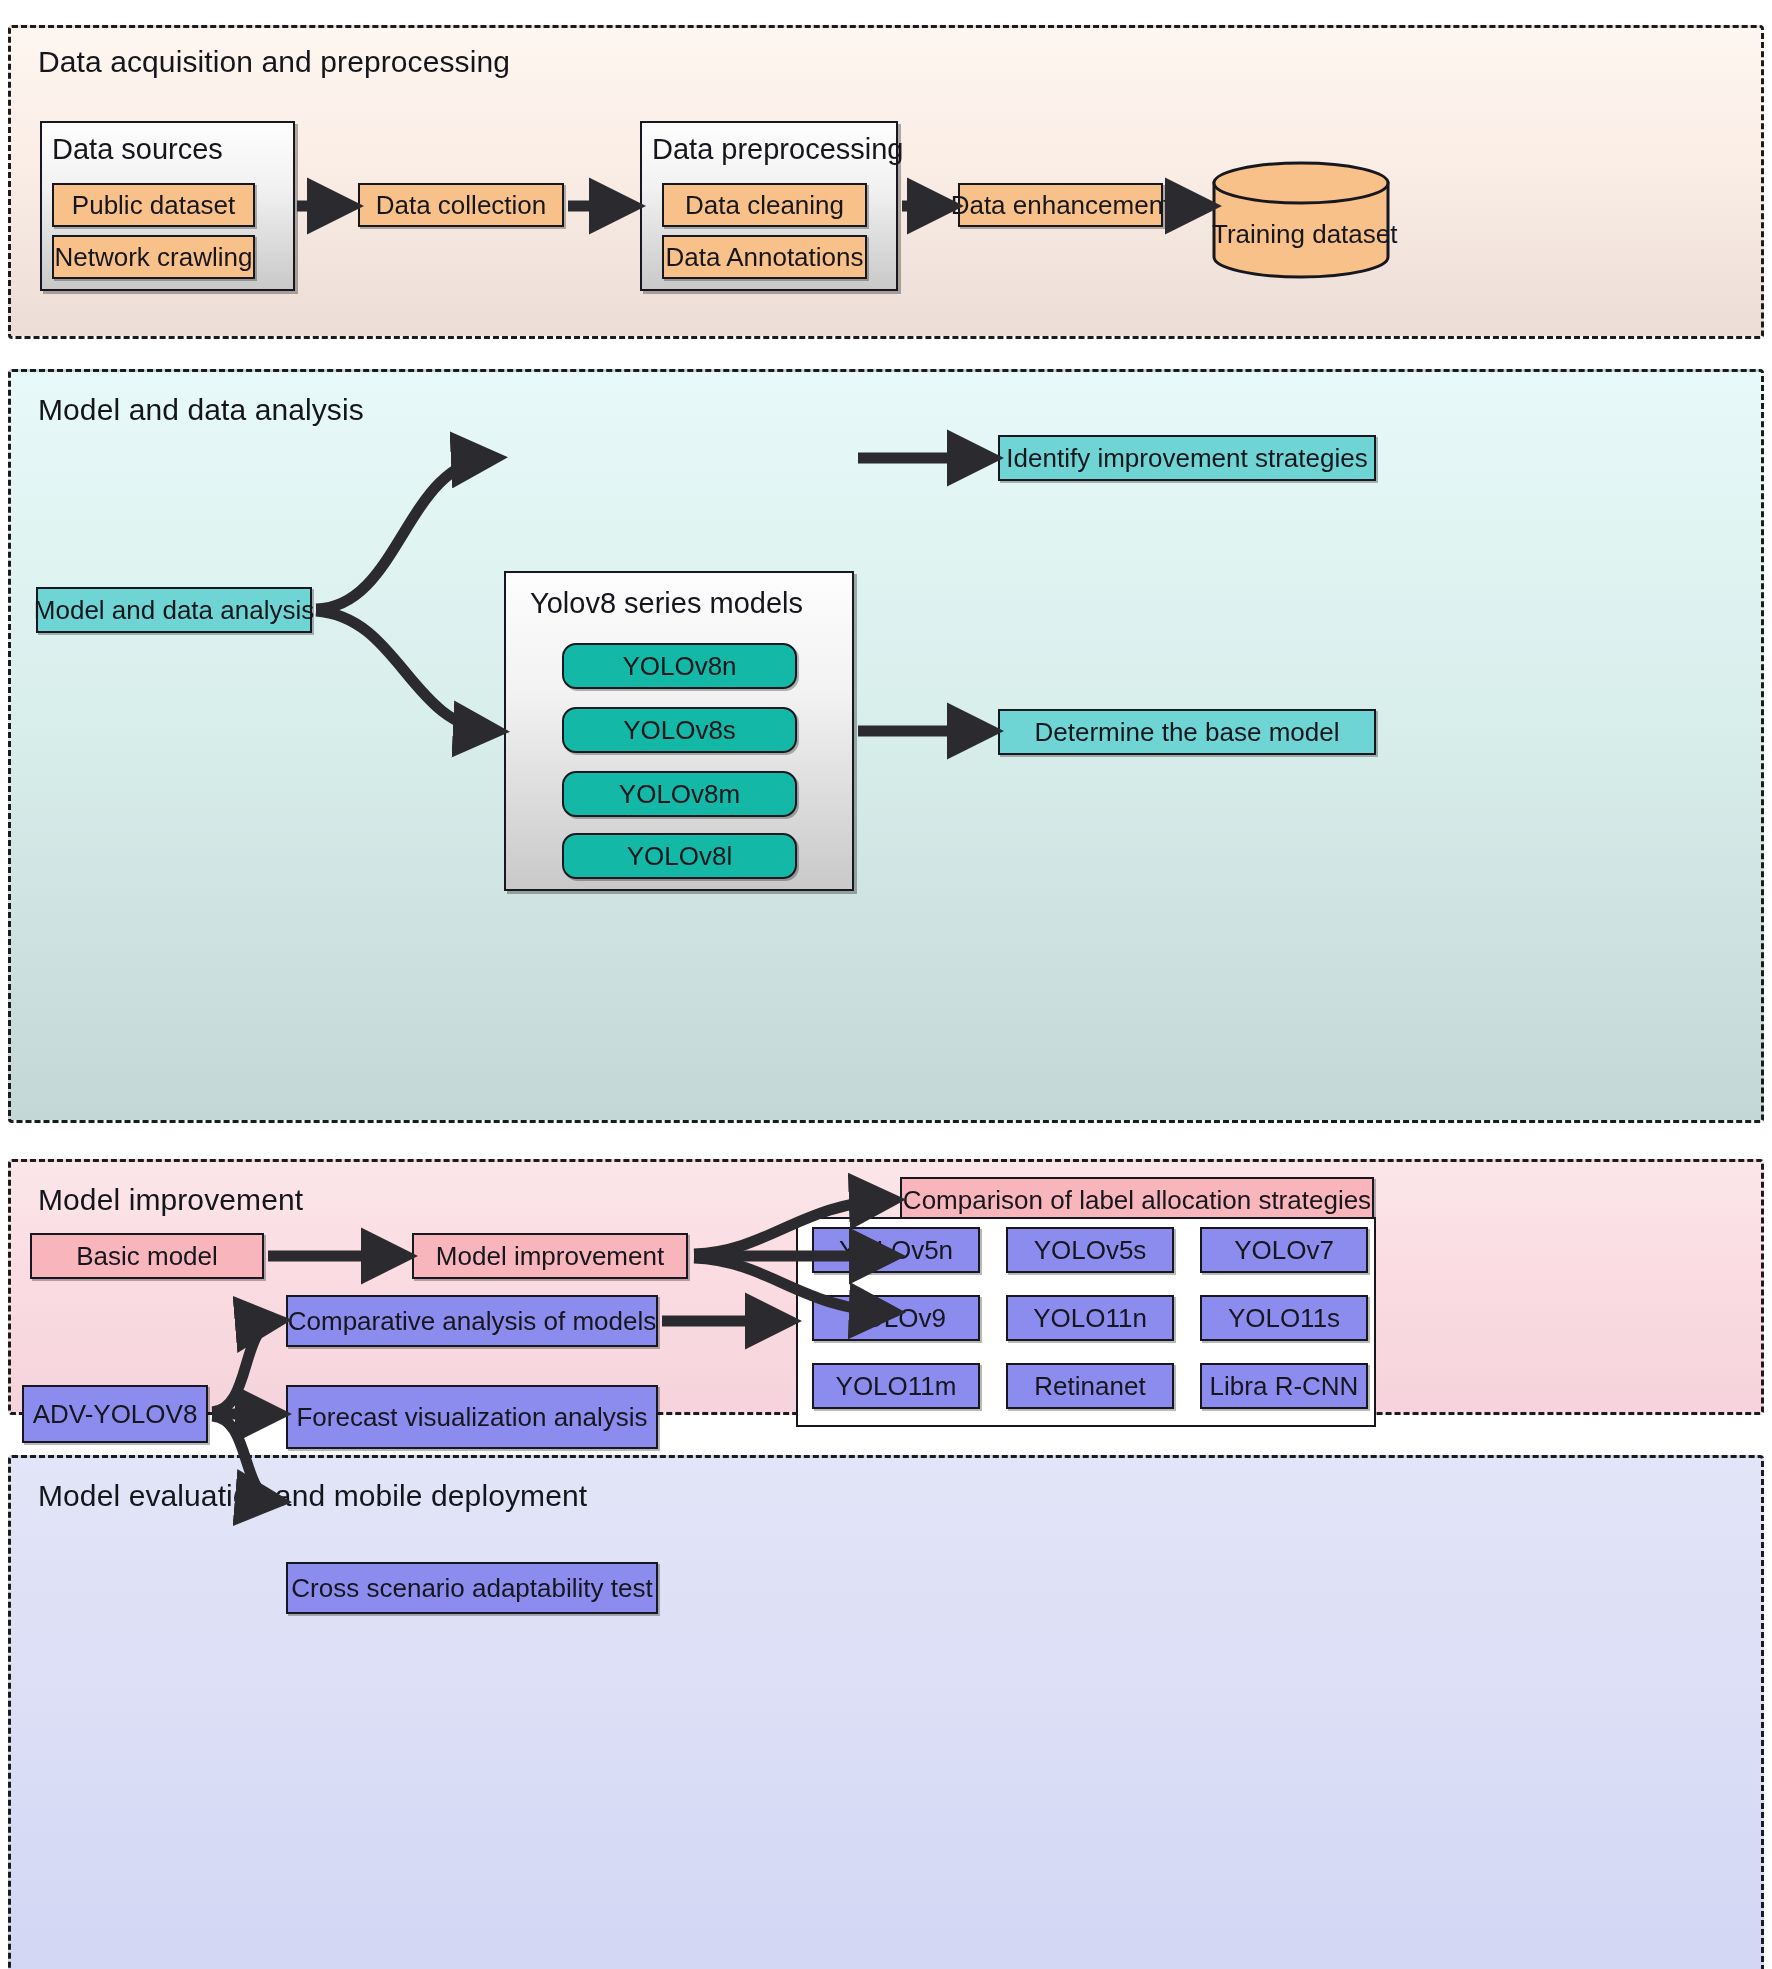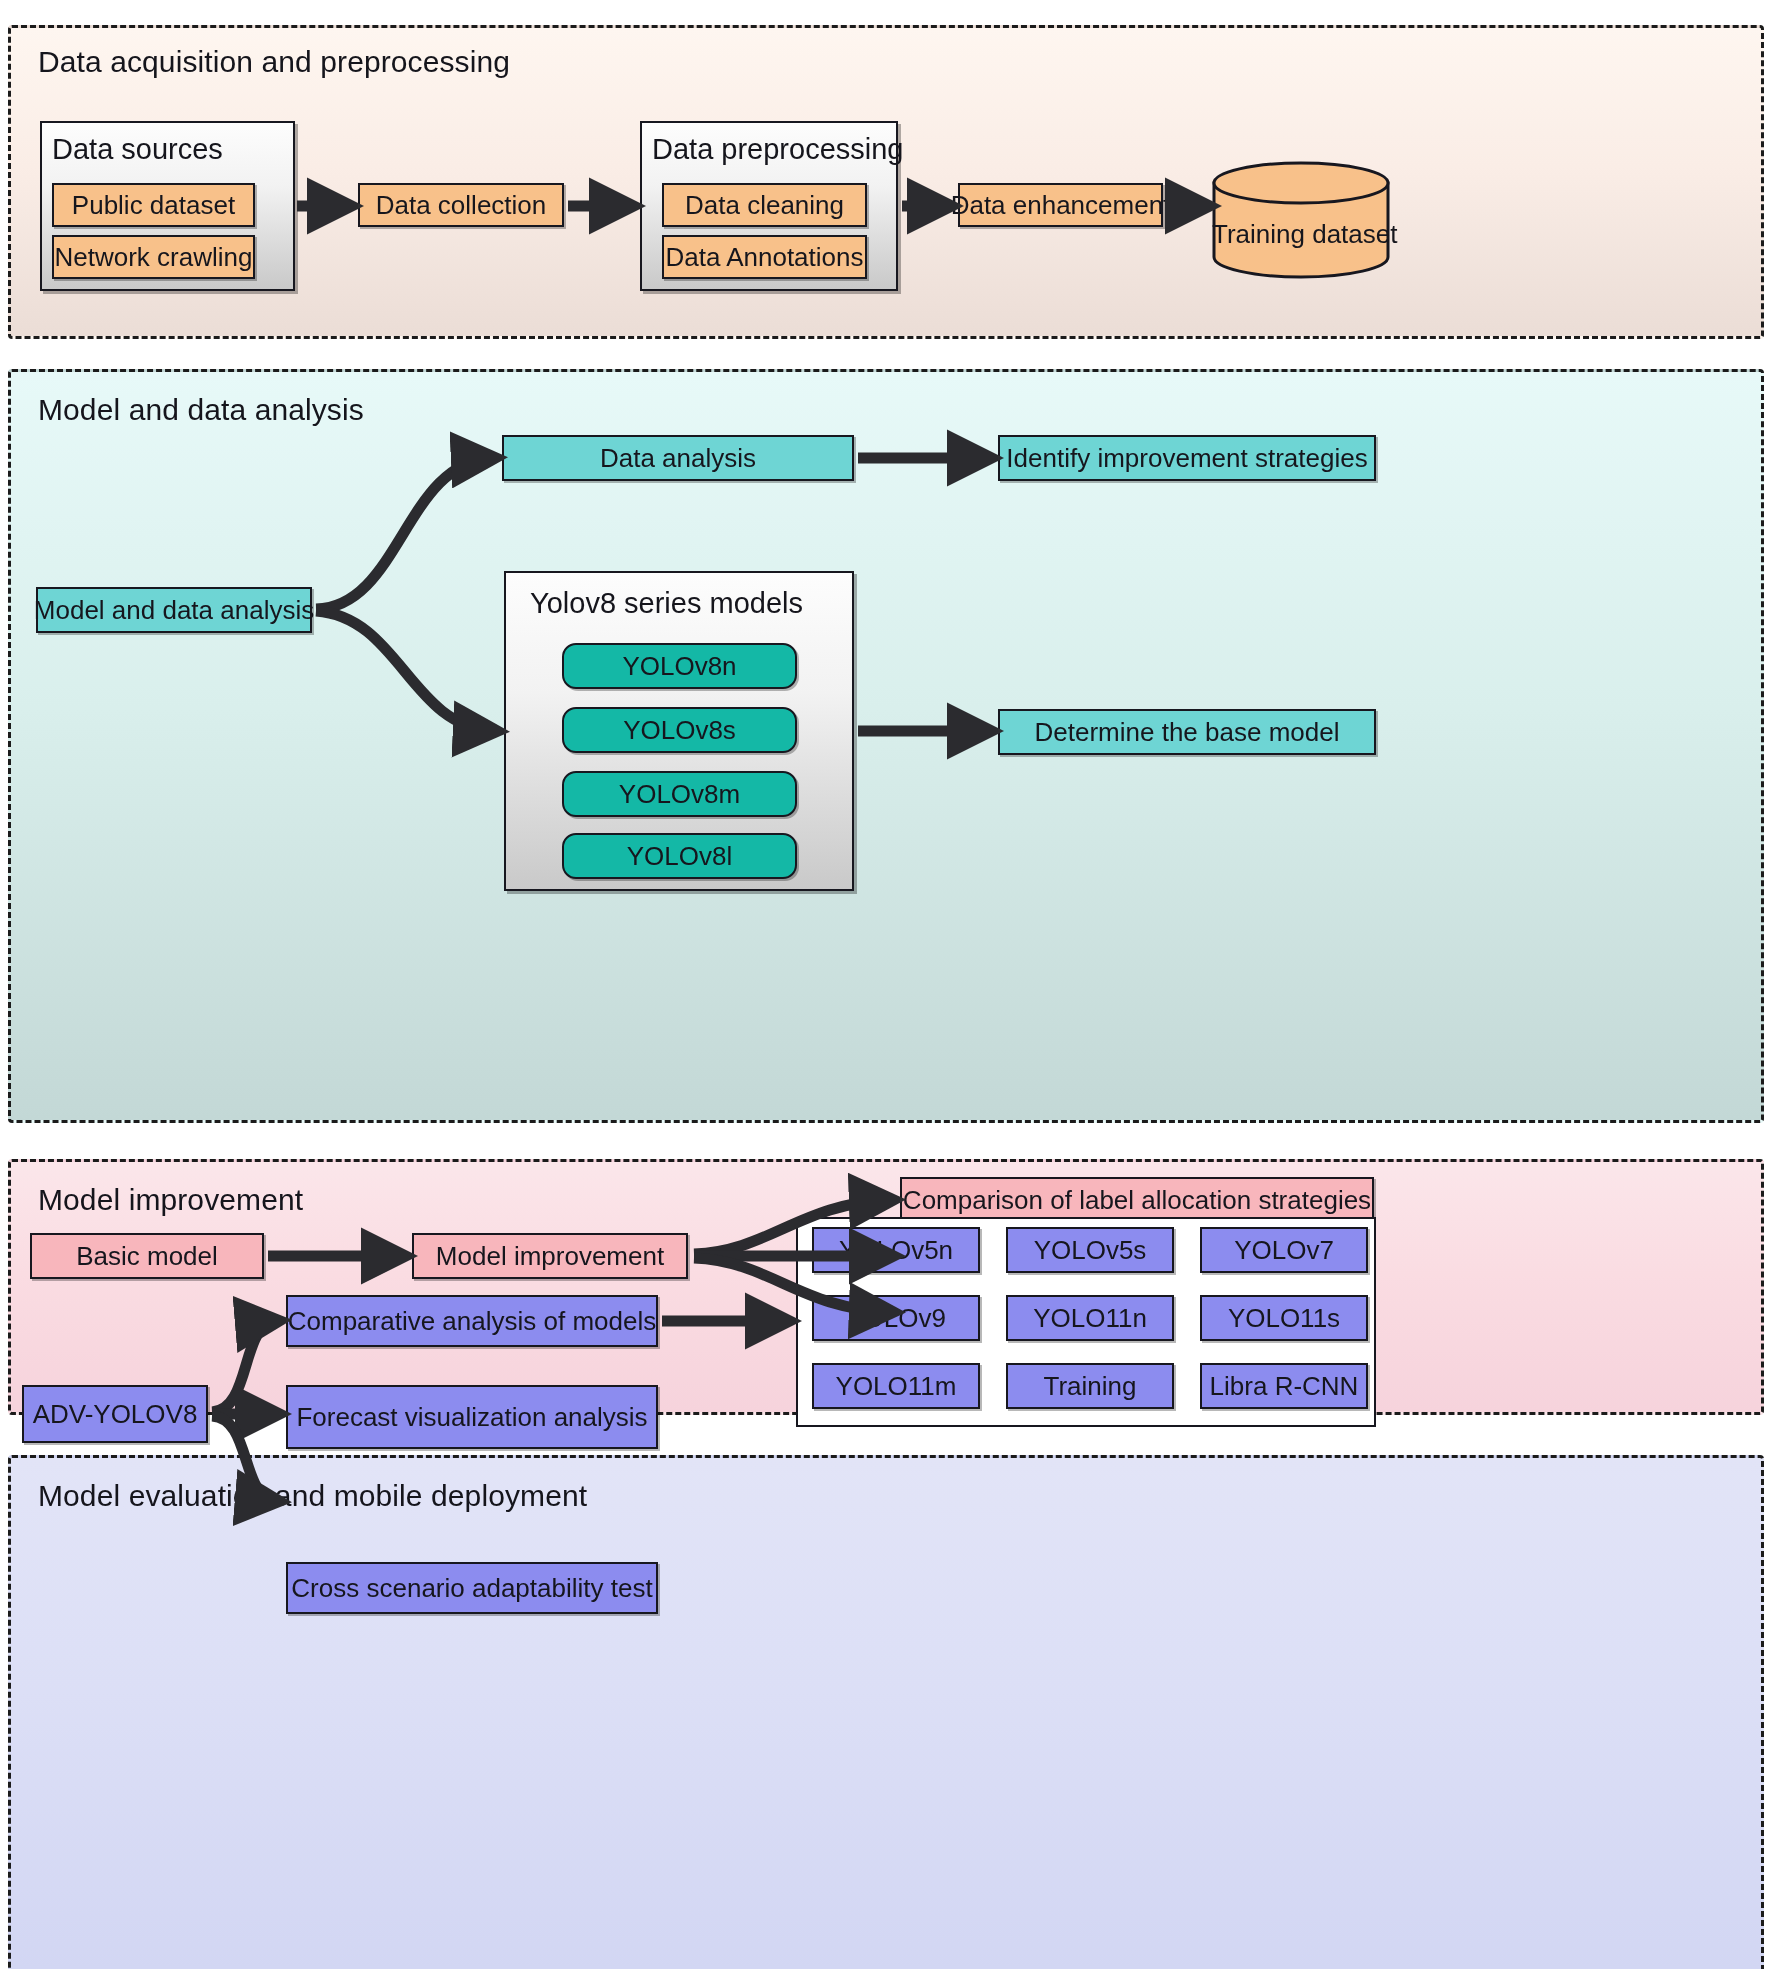--- a/index.html
+++ b/index.html
@@ -107,21 +107,20 @@
       <ellipse cx="89" cy="22" rx="87" ry="20" fill="#F8C18A" stroke="#17171f" stroke-width="3"></ellipse>
     </svg>
     <div class="cyl-label" style="top:58px;">Training dataset</div>
   </div>
 
   <div class="panel" id="panel-model"></div>
   <div class="panel-title" style="left:38px; top:376px;">Model and data analysis</div>
 
   <div class="node n-teal" style="left:36px; top:570px; width:276px; height:46px;">Model and data analysis</div>
 
-  <div class="node n-teal" style="left:502px; top:418px; width:352px; height:46px;">Data analysis</div>
 
   <div class="node n-teal" style="left:998px; top:418px; width:378px; height:46px;text-align:right;">Identify improvement strategies</div>
 
   <div class="group" style="left:504px; top:554px; width:350px; height:320px;"></div>
   <div class="group-label" style="left:530px; top:570px;">Yolov8 series models</div>
   <div class="node n-tealite" style="left:562px; top:626px; width:235px; height:46px;">YOLOv8n</div>
   <div class="node n-tealite" style="left:562px; top:690px; width:235px; height:46px;">YOLOv8s</div>
   <div class="node n-tealite" style="left:562px; top:754px; width:235px; height:46px;">YOLOv8m</div>
   <div class="node n-tealite" style="left:562px; top:816px; width:235px; height:46px;">YOLOv8l</div>
 
@@ -149,21 +148,21 @@
   <div class="group-white" style="left:796px; top:1200px; width:580px; height:210px;"></div>
   <div class="node n-purple" style="left:812px; top:1210px; width:168px; height:46px;">YOLOv5n</div>
   <div class="node n-purple" style="left:1006px; top:1210px; width:168px; height:46px;">YOLOv5s</div>
   <div class="node n-purple" style="left:1200px; top:1210px; width:168px; height:46px;">YOLOv7</div>
 
   <div class="node n-purple" style="left:812px; top:1278px; width:168px; height:46px;">YOLOv9</div>
   <div class="node n-purple" style="left:1006px; top:1278px; width:168px; height:46px;">YOLO11n</div>
   <div class="node n-purple" style="left:1200px; top:1278px; width:168px; height:46px;">YOLO11s</div>
 
   <div class="node n-purple" style="left:812px; top:1346px; width:168px; height:46px;">YOLO11m</div>
-  <div class="node n-purple" style="left:1006px; top:1346px; width:168px; height:46px;">Training</div>
+  <div class="node n-purple" style="left:1006px; top:1346px; width:168px; height:46px;">Retinanet</div>
   <div class="node n-purple" style="left:1200px; top:1346px; width:168px; height:46px;">Libra R-CNN</div>
 
   <svg class="conn">
     <defs>
       <marker id="ah" viewBox="0 0 10 10" refX="7.2" refY="5" markerWidth="5.2" markerHeight="5.2" orient="auto-start-reverse">
         <path d="M 0 0 L 10 5 L 0 10 z" fill="#2b2b2f"></path>
       </marker>
     </defs>
     <g stroke="#2b2b2f" stroke-width="11" fill="none" marker-end="url(#ah)" stroke-linecap="butt">
 

